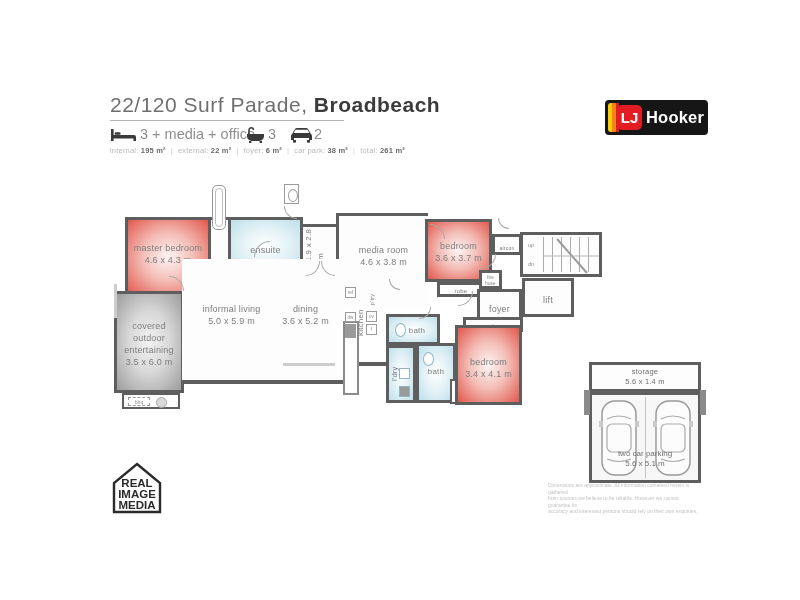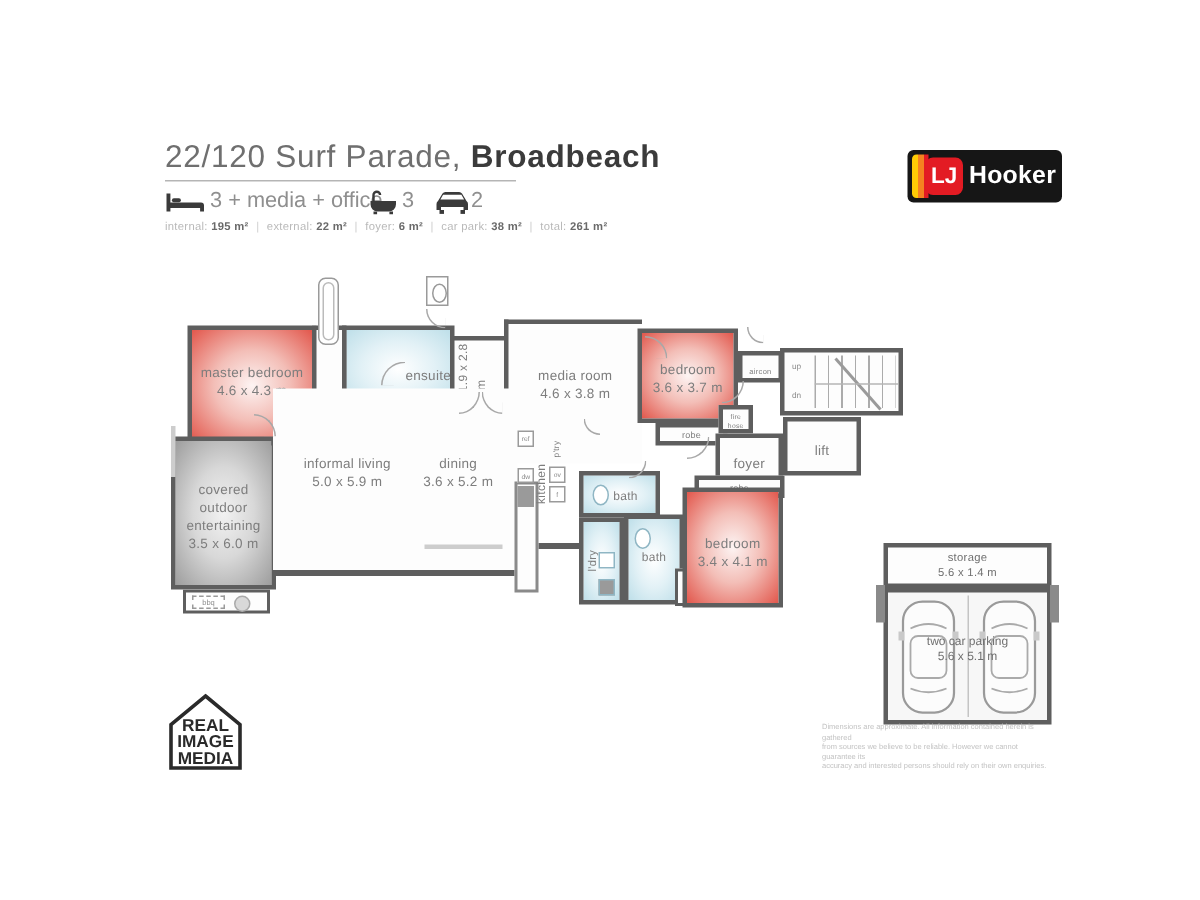--- a/index.html
+++ b/index.html
@@ -90,21 +90,21 @@
   </div>
 
   <div class="r red" style="left:125px;top:179px;width:86px;height:80px;">
     <div class="lbl" style="top:22px;"><span>master bedroom</span><br><span>4.6 x 4.3 m</span></div>
   </div>
   <div class="r" style="left:208px;top:179px;width:23px;height:58px;"></div>
   <div class="fixt" style="left:212px;top:185px;width:14px;height:45px;border-radius:5px;">
     <div style="position:absolute;inset:2px;border:1px solid #bbb;border-radius:6px;"></div>
   </div>
   <div class="r blue" style="left:228px;top:179px;width:75px;height:58px;">
-    <div class="lbl" style="top:24px;padding-left:20px;"><span>ensuite</span></div>
+    <div class="lbl" style="top:24px;"><span>ensuite</span></div>
   </div>
   <div class="fixt" style="left:284px;top:184px;width:15px;height:20px;">
     <div style="position:absolute;left:3px;top:4px;width:8px;height:11px;border:1px solid #999;border-radius:50%;"></div>
   </div>
   <div class="r" style="left:300px;top:186px;width:39px;height:65px;">
     <div class="lbl vert" style="font-size:8px;">
         <span>study  1.9 x 2.8 m</span>
       </div>
   </div>
   <div class="r" style="left:300px;top:248px;width:39px;height:16px;">
@@ -237,21 +237,21 @@
       <rect x="4" y="2" width="34" height="74" rx="13" fill="#fcfcfc" stroke="#9a9a9a" stroke-width="1.5"></rect>
       <rect x="9" y="25" width="24" height="28" rx="5" fill="none" stroke="#aaa" stroke-width="1.2"></rect>
       <path d="M9 20 q12 -6 24 0" fill="none" stroke="#aaa" stroke-width="1.2"></path>
       <path d="M9 60 q12 5 24 0" fill="none" stroke="#aaa" stroke-width="1.2"></path>
       <rect x="1" y="22" width="4" height="6" fill="#c9c9c9"></rect>
         <rect x="37" y="22" width="4" height="6" fill="#c9c9c9"></rect>
     </svg>
   </div>
   <div class="wall" style="left:584px;top:390px;width:6px;height:25px;background:#8a8a8a;"></div>
   <div class="wall" style="left:700px;top:390px;width:6px;height:25px;background:#8a8a8a;"></div>
-  <div class="gar-lbl" style="left:589px;top:423px;width:112px;">
+  <div class="gar-lbl" style="left:589px;top:449px;width:112px;">
     <span>two car parking</span><br><span>5.6 x 5.1 m</span>
   </div>
 
   <svg class="wm" width="52" height="54" viewBox="0 0 52 54">
     <path d="M26 3 L49 22 L49 51 L3 51 L3 22 Z" fill="none" stroke="#2a2a2a" stroke-width="2.4"></path>
     <text x="26" y="26" text-anchor="middle" font-family="Liberation Sans, sans-serif" font-size="11.5" font-weight="bold" fill="#2a2a2a">REAL</text>
     <text x="26" y="37" text-anchor="middle" font-family="Liberation Sans, sans-serif" font-size="11.5" font-weight="bold" fill="#2a2a2a">IMAGE</text>
     <text x="26" y="48" text-anchor="middle" font-family="Liberation Sans, sans-serif" font-size="11.5" font-weight="bold" fill="#2a2a2a">MEDIA</text>
   </svg>
 

